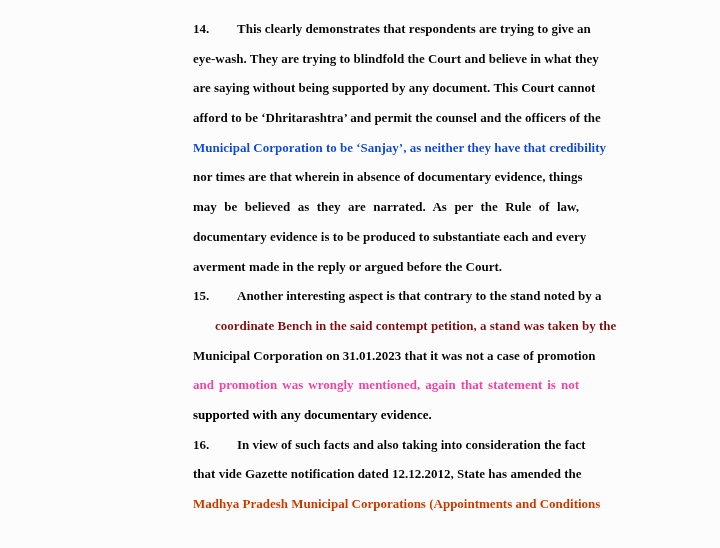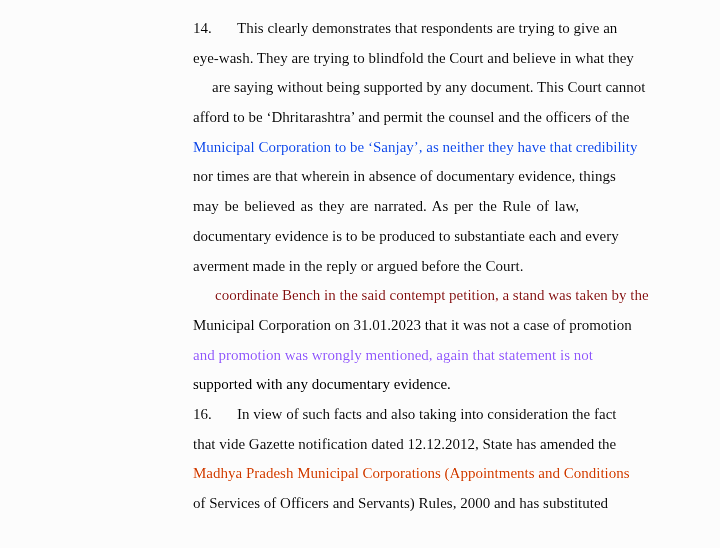--- a/index.html
+++ b/index.html
@@ -29,26 +29,27 @@
 
   .para {
     margin: 0;
   }
 
   
   .line {
     display: block;
     height: 29.7px;
     line-height: 29.7px;
-    font-size: 15px;
+    font-size: 13px;
     color: #151515;
     text-align: justify;
     text-align-last: justify;
     white-space: nowrap;
     overflow: visible;
+    font-weight: bold;
   }
 
   
   .line.last {
     text-align: right;
     text-align-last: left;
   }
 
   
   .para-num {
@@ -58,34 +59,34 @@
   }
 </style>
 </head>
 <body>
 
 <div id="page" style="background: rgb(255, 255, 255);">
   <div id="text-block">
       <div class="para">
         <span class="line" style="color: rgb(21, 21, 21);"><span class="para-num">14.</span><span>This clearly demonstrates that respondents are trying to give an</span></span>
         <span class="line" style="color: rgb(21, 21, 21);"><span>eye-wash. They are trying to blindfold the Court and believe in what they</span></span>
-        <span class="line" style="color: rgb(21, 21, 21); margin-left: 19px;"><span>are saying without being supported by any document. This Court cannot</span></span>
+        <span class="line" style="color: rgb(21, 21, 21);"><span>are saying without being supported by any document. This Court cannot</span></span>
         <span class="line" style="color: rgb(21, 21, 21);"><span>afford to be ‘Dhritarashtra’ and permit the counsel and the officers of the</span></span>
         <span class="line" style="color: #1d4ed8;"><span>Municipal Corporation to be ‘Sanjay’, as neither they have that credibility</span></span>
         <span class="line" style="color: rgb(21, 21, 21);"><span>nor times are that wherein in absence of documentary evidence, things</span></span>
         <span class="line" style="color: rgb(21, 21, 21);"><span>may be believed as they are narrated. As per the Rule of law,</span></span>
         <span class="line" style="color: rgb(21, 21, 21);"><span>documentary evidence is to be produced to substantiate each and every</span></span>
         <span class="line last" style="color: rgb(21, 21, 21);"><span>averment made in the reply or argued before the Court.</span></span>
       </div>
       <div class="para">
+        <span class="line" style="color: rgb(21, 21, 21);"><span class="para-num">15.</span><span>Another interesting aspect is that contrary to the stand noted by a</span></span>
         <span class="line" style="color: #7f1d1d; margin-left: 22px;"><span>coordinate Bench in the said contempt petition, a stand was taken by the</span></span>
         <span class="line" style="color: rgb(21, 21, 21);"><span>Municipal Corporation on 31.01.2023 that it was not a case of promotion</span></span>
-        <span class="line" style="color: #8b5cf6;"><span>and promotion was wrongly mentioned, again that statement is not</span></span>
+        <span class="line" style="color: #ec4899;"><span>and promotion was wrongly mentioned, again that statement is not</span></span>
         <span class="line last" style="color: #000000;"><span>supported with any documentary evidence.</span></span>
       </div>
       <div class="para">
         <span class="line" style="color: rgb(21, 21, 21);"><span class="para-num">16.</span><span>In view of such facts and also taking into consideration the fact</span></span>
         <span class="line" style="color: rgb(21, 21, 21);"><span>that vide Gazette notification dated 12.12.2012, State has amended the</span></span>
         <span class="line" style="color: #c2410c;"><span>Madhya Pradesh Municipal Corporations (Appointments and Conditions</span></span>
-        <span class="line last" style="color: rgb(21, 21, 21);"><span>of Services of Officers and Servants) Rules, 2000 and has substituted</span></span>
       </div>
     </div>
 </div>
 
 </body></html>

